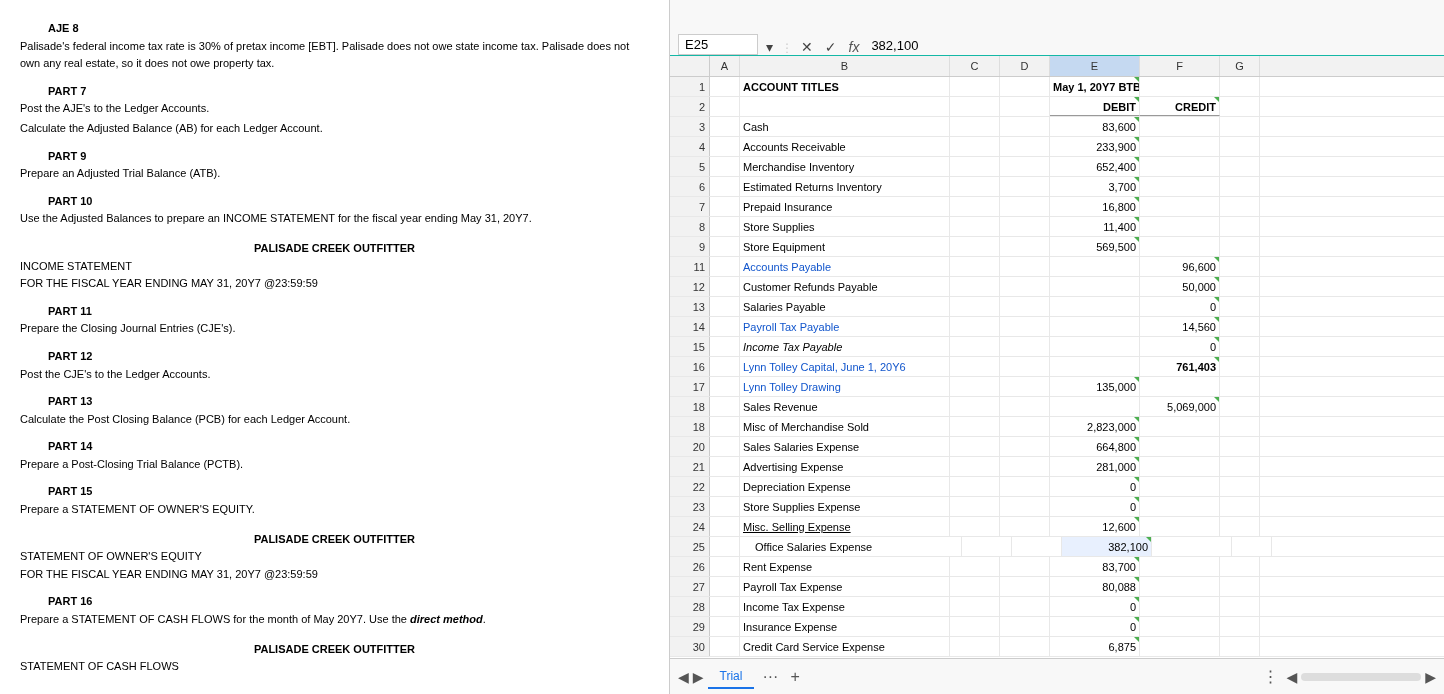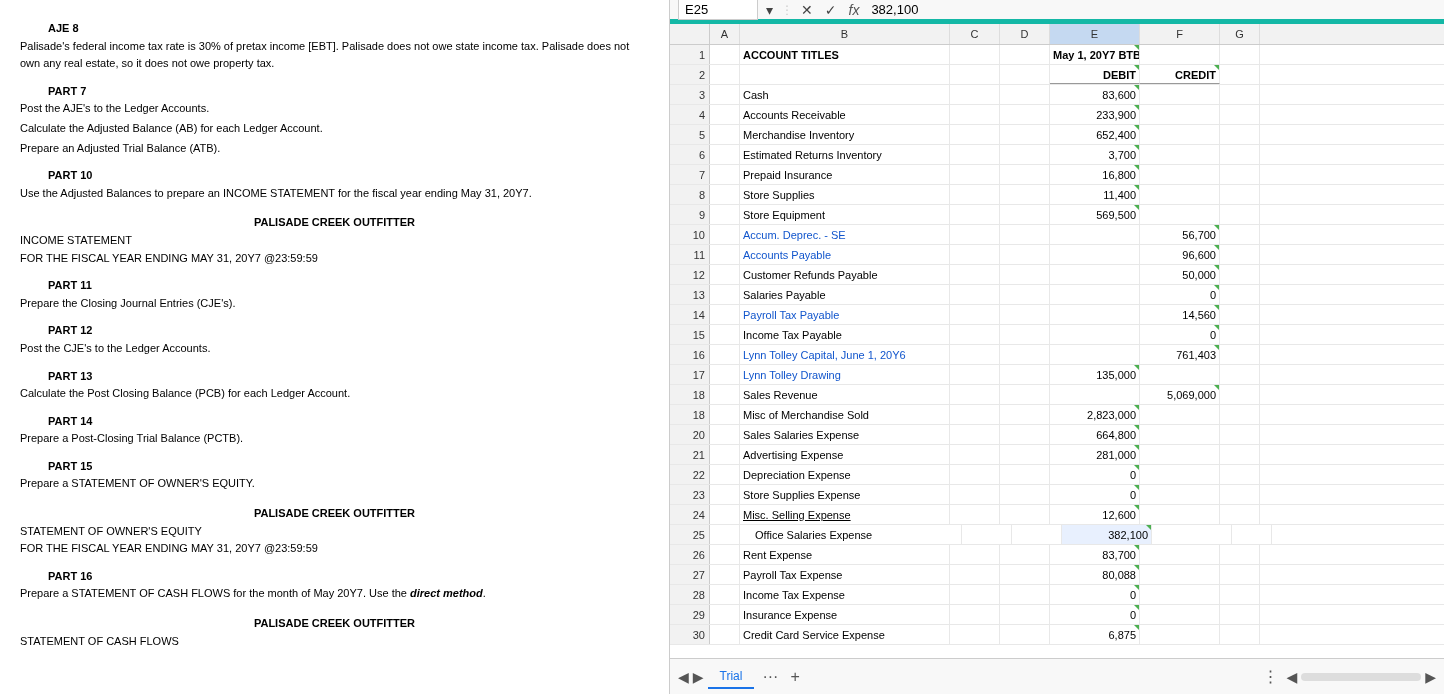--- a/index.html
+++ b/index.html
@@ -28,23 +28,23 @@
       height: 694px;
       overflow: hidden;
       background: #fff;
       display: flex;
       flex-direction: column;
     }
 
     
     #formula-bar {
       display: flex;
-      align-items: center;
-      height: 24px;
-      border-bottom: 5px solid #14b8a6;
+      align-items: flex-end;
+      height: 56px;
+      border-bottom: 1px solid #14b8a6;
       background: #f8f8f8;
       padding: 0 8px;
       gap: 4px;
     }
     .cell-ref-box {
       width: 80px;
       border: 1px solid #ccc;
       padding: 2px 6px;
       font-size: 13px;
       background: #fff;
@@ -186,20 +186,21 @@
 
 <div id="left-panel">
   <div class="left-content">
     <div class="part-title">AJE 8</div>
     <div class="part-desc">Palisade's federal income tax rate is 30% of pretax income [EBT]. Palisade does not owe state income tax. Palisade does not own any real estate, so it does not owe property tax.</div>
 
     <div id="parts-1">
         <div class="part-title">PART 7</div>
         <div class="part-desc">Post the AJE's to the Ledger Accounts.</div>
         <div class="part-desc">Calculate the Adjusted Balance (AB) for each Ledger Account.</div>
+        <div class="part-title">PART 9</div>
         <div class="part-desc">Prepare an Adjusted Trial Balance (ATB).</div>
         <div class="part-title">PART 10</div>
         <div class="part-desc">Use the Adjusted Balances to prepare an INCOME STATEMENT for the fiscal year ending May 31, 20Y7.</div>
       </div>
 
     <div class="doc-title">PALISADE CREEK OUTFITTER</div>
     <div class="doc-sub">INCOME STATEMENT</div>
     <div class="doc-sub">FOR THE FISCAL YEAR ENDING MAY 31, 20Y7 @23:59:59</div>
 
     <div id="parts-2">
@@ -343,30 +344,20 @@
             <div class="row-header">9</div>
             <div class="grid-cell" style="width: 30px; min-width: 30px;"></div>
             <div class="grid-cell" style="width: 210px; min-width: 210px;">Store Equipment</div>
             <div class="grid-cell" style="width: 50px; min-width: 50px;"></div>
             <div class="grid-cell right-align" style="width: 50px; min-width: 50px;"></div>
             <div class="grid-cell right-align green-corner" style="width: 90px; min-width: 90px;">569,500</div>
             <div class="grid-cell right-align" style="width: 80px; min-width: 80px;"></div>
             <div class="grid-cell right-align" style="width: 40px; min-width: 40px;"></div>
           </div>
           <div class="grid-row">
-            <div class="row-header">10</div>
-            <div class="grid-cell" style="width: 30px; min-width: 30px;"></div>
-            <div class="grid-cell blue-text" style="width: 210px; min-width: 210px;">Accum. Deprec. - SE</div>
-            <div class="grid-cell" style="width: 50px; min-width: 50px;"></div>
-            <div class="grid-cell right-align" style="width: 50px; min-width: 50px;"></div>
-            <div class="grid-cell right-align" style="width: 90px; min-width: 90px;"></div>
-            <div class="grid-cell right-align green-corner" style="width: 80px; min-width: 80px;">56,700</div>
-            <div class="grid-cell right-align" style="width: 40px; min-width: 40px;"></div>
-          </div>
-          <div class="grid-row">
             <div class="row-header">11</div>
             <div class="grid-cell" style="width: 30px; min-width: 30px;"></div>
             <div class="grid-cell blue-text" style="width: 210px; min-width: 210px;">Accounts Payable</div>
             <div class="grid-cell" style="width: 50px; min-width: 50px;"></div>
             <div class="grid-cell right-align" style="width: 50px; min-width: 50px;"></div>
             <div class="grid-cell right-align" style="width: 90px; min-width: 90px;"></div>
             <div class="grid-cell right-align green-corner" style="width: 80px; min-width: 80px;">96,600</div>
             <div class="grid-cell right-align" style="width: 40px; min-width: 40px;"></div>
           </div>
           <div class="grid-row">
@@ -395,35 +386,35 @@
             <div class="grid-cell blue-text" style="width: 210px; min-width: 210px;">Payroll Tax Payable</div>
             <div class="grid-cell" style="width: 50px; min-width: 50px;"></div>
             <div class="grid-cell right-align" style="width: 50px; min-width: 50px;"></div>
             <div class="grid-cell right-align" style="width: 90px; min-width: 90px;"></div>
             <div class="grid-cell right-align green-corner" style="width: 80px; min-width: 80px;">14,560</div>
             <div class="grid-cell right-align" style="width: 40px; min-width: 40px;"></div>
           </div>
           <div class="grid-row">
             <div class="row-header">15</div>
             <div class="grid-cell" style="width: 30px; min-width: 30px;"></div>
-            <div class="grid-cell" style="width: 210px; min-width: 210px;">Income Tax Payable</div>
+            <div class="grid-cell" style="width: 210px; min-width: 210px; font-style: italic;">Income Tax Payable</div>
             <div class="grid-cell" style="width: 50px; min-width: 50px;"></div>
             <div class="grid-cell right-align" style="width: 50px; min-width: 50px;"></div>
             <div class="grid-cell right-align" style="width: 90px; min-width: 90px;"></div>
             <div class="grid-cell right-align green-corner" style="width: 80px; min-width: 80px;">0</div>
             <div class="grid-cell right-align" style="width: 40px; min-width: 40px;"></div>
           </div>
           <div class="grid-row">
             <div class="row-header">16</div>
             <div class="grid-cell" style="width: 30px; min-width: 30px;"></div>
             <div class="grid-cell blue-text" style="width: 210px; min-width: 210px;">Lynn Tolley Capital, June 1, 20Y6</div>
             <div class="grid-cell" style="width: 50px; min-width: 50px;"></div>
             <div class="grid-cell right-align" style="width: 50px; min-width: 50px;"></div>
             <div class="grid-cell right-align" style="width: 90px; min-width: 90px;"></div>
-            <div class="grid-cell right-align green-corner" style="width: 80px; min-width: 80px;">761,403</div>
+            <div class="grid-cell right-align green-corner" style="width: 80px; min-width: 80px; font-weight: bold;">761,403</div>
             <div class="grid-cell right-align" style="width: 40px; min-width: 40px;"></div>
           </div>
           <div class="grid-row">
             <div class="row-header">17</div>
             <div class="grid-cell" style="width: 30px; min-width: 30px;"></div>
             <div class="grid-cell blue-text" style="width: 210px; min-width: 210px;">Lynn Tolley Drawing</div>
             <div class="grid-cell" style="width: 50px; min-width: 50px;"></div>
             <div class="grid-cell right-align" style="width: 50px; min-width: 50px;"></div>
             <div class="grid-cell right-align green-corner" style="width: 90px; min-width: 90px;">135,000</div>
             <div class="grid-cell right-align" style="width: 80px; min-width: 80px;"></div>

